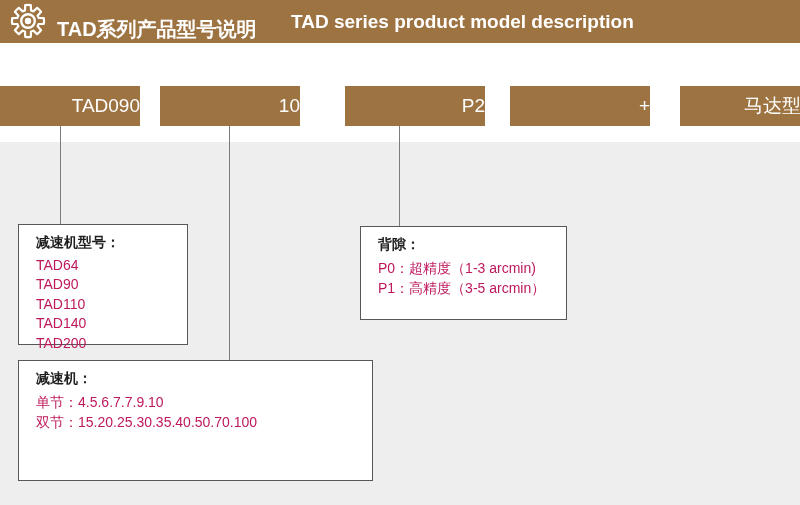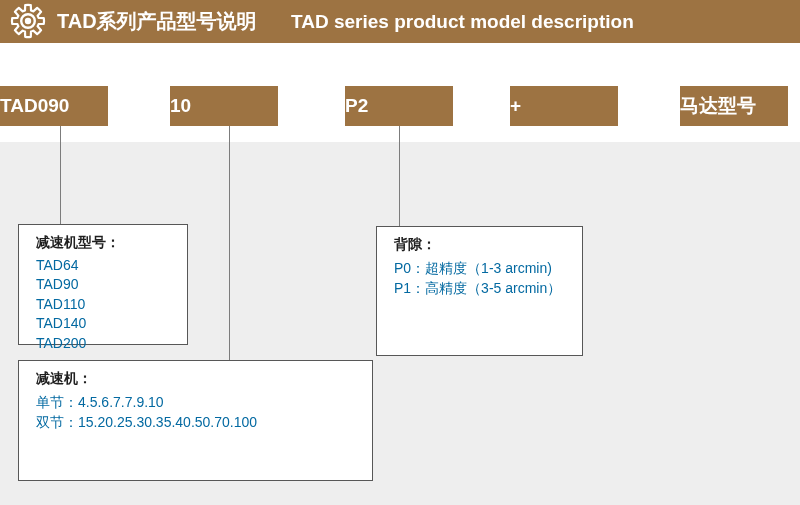--- a/index.html
+++ b/index.html
@@ -4,44 +4,44 @@
 <style>
   html,body{margin:0;padding:0}
   body{
     width:800px;height:505px;position:relative;overflow:hidden;
     background:#ffffff;
     font-family:"Liberation Sans","DejaVu Sans",sans-serif;
   }
   
   .titlebar{position:absolute;left:0;top:0;width:800px;height:43px;background:#9d7342}
   .gear{position:absolute;left:10px;top:3px;width:36px;height:36px}
-  .title-zh{position:absolute;left:57px;top:0;height:43px;line-height:43px;
+  .title-zh{position:absolute;left:57px;top:8px;height:43px;line-height:43px;
     margin:0;color:#ffffff;font-size:20px;font-weight:bold;white-space:nowrap}
   .title-en{position:absolute;left:291px;top:0;height:31px;line-height:43px;
     margin:0;color:#ffffff;font-size:19px;font-weight:bold;white-space:nowrap}
   
-  .code-box{position:absolute;top:86px;width:108px;height:40px;background:#9d7342;
-    color:#ffffff;font-weight:bold;font-size:19px;text-align:left;line-height:40px;
+  .code-box{position:absolute;top:86px;width:140px;height:40px;background:#9d7342;
+    color:#ffffff;font-weight:normal;font-size:19px;text-align:right;line-height:40px;
     white-space:nowrap}
-  .seg0{left:0}.seg1{left:170px}.seg2{left:345px}.seg3{left:510px}.seg4{left:680px}
+  .seg0{left:0}.seg1{left:160px}.seg2{left:345px}.seg3{left:510px}.seg4{left:680px}
   
   .panel{position:absolute;left:0;top:142px;width:800px;height:363px;background:#eeeeee}
   
   .connector{position:absolute;width:1px;background:#7c7c7c}
   .c1{left:60px;top:126px;height:98px}
   .c2{left:229px;top:126px;height:234px}
   .c3{left:399px;top:126px;height:100px}
   
   .callout{position:absolute;background:#ffffff;border:1.5px solid #575757;
     box-sizing:border-box;padding:7px 16px 0 17px}
   .callout-reducer-model{left:18px;top:224px;width:170px;height:121px}
-  .callout-backlash{left:376px;top:226px;width:207px;height:130px}
+  .callout-backlash{left:360px;top:226px;width:207px;height:94px}
   .callout-reducer{left:18px;top:360px;width:355px;height:121px}
   .callout h3{margin:2px 0 4px;font-size:14px;font-weight:bold;color:#1f1f1f;white-space:nowrap}
-  .callout p{margin:0;font-size:14px;color:#0369a1;line-height:19.4px;white-space:nowrap}
+  .callout p{margin:0;font-size:14px;color:#be185d;line-height:19.4px;white-space:nowrap}
   .callout-backlash p,.callout-reducer p{line-height:20px}
 </style>
 </head>
 <body>
 
 <header class="titlebar">
   <span class="gear">
     <svg width="36" height="36" viewBox="0 0 36 36" aria-hidden="true">
       <path d="M28.6,15 L33.8,15.2 A16 16 0 0 1 33.8,20.8 L28.6,21 A11 11 0 0 1 27.6,23.3
                L31.1,27.2 A16 16 0 0 1 27.2,31.1 L23.3,27.6 A11 11 0 0 1 21,28.6

